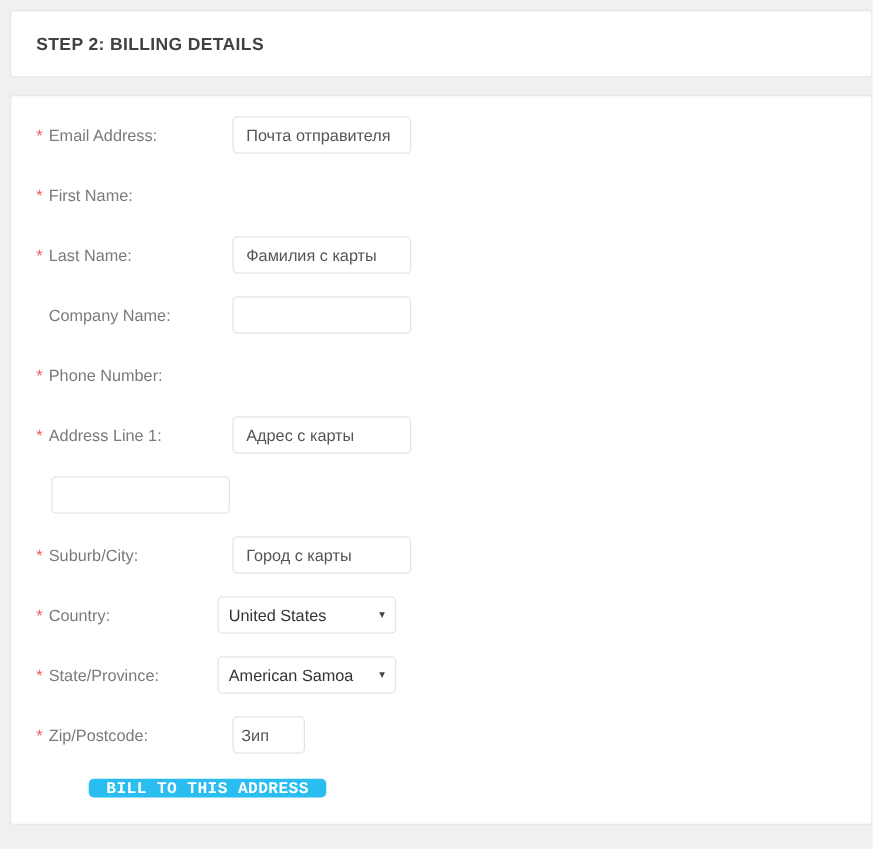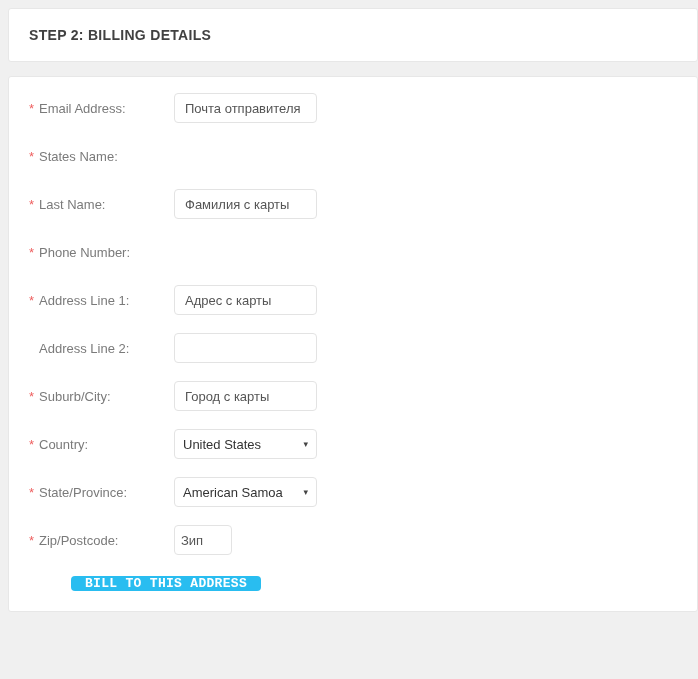--- a/index.html
+++ b/index.html
@@ -56,20 +56,21 @@
     width: 143px;
     height: 30px;
     border: 1px solid #e3e3e3;
     border-radius: 4px;
     padding: 5px 10px;
     font-size: 13px;
     color: #555555;
     font-family: "Liberation Sans", "DejaVu Sans", sans-serif;
     outline: none;
     background: #ffffff;
+    margin-left: 12px;
   }
   .form-input--small {
     width: 58px;
     padding: 5px 6px;
   }
   .select-wrap {
     position: relative;
     width: 143px;
   }
   .form-select {
@@ -125,53 +126,56 @@
     <label class="form-label">
       <span class="req">*</span>
       <span>Email Address:</span>
     </label>
     <input class="form-input" type="text" value="Почта отправителя" style="">
   </div>
 
   <div class="form-row">
     <label class="form-label">
       <span class="req">*</span>
-      <span>States Name:</span>
+      <span>First Name:</span>
     </label>
   </div>
 
   <div class="form-row">
     <label class="form-label">
       <span class="req">*</span>
       <span>Last Name:</span>
     </label>
     <input class="form-input" type="text" value="Фамилия с карты" style="">
   </div>
 
+  <div class="form-row">
+    <label class="form-label">
+      <span class="req"></span>
+      <span>Company Name:</span>
+    </label>
+    <input class="form-input" type="text" value="" style="">
+  </div>
 
   <div class="form-row">
     <label class="form-label">
       <span class="req">*</span>
       <span>Phone Number:</span>
     </label>
   </div>
 
   <div class="form-row">
     <label class="form-label">
       <span class="req">*</span>
       <span>Address Line 1:</span>
     </label>
     <input class="form-input" type="text" value="Адрес с карты" style="">
   </div>
 
   <div class="form-row">
-    <label class="form-label">
-      <span class="req"></span>
-      <span>Address Line 2:</span>
-    </label>
     <input class="form-input" type="text" value="" style="">
   </div>
 
   <div class="form-row">
     <label class="form-label">
       <span class="req">*</span>
       <span>Suburb/City:</span>
     </label>
     <input class="form-input" type="text" value="Город с карты" style="">
   </div>

